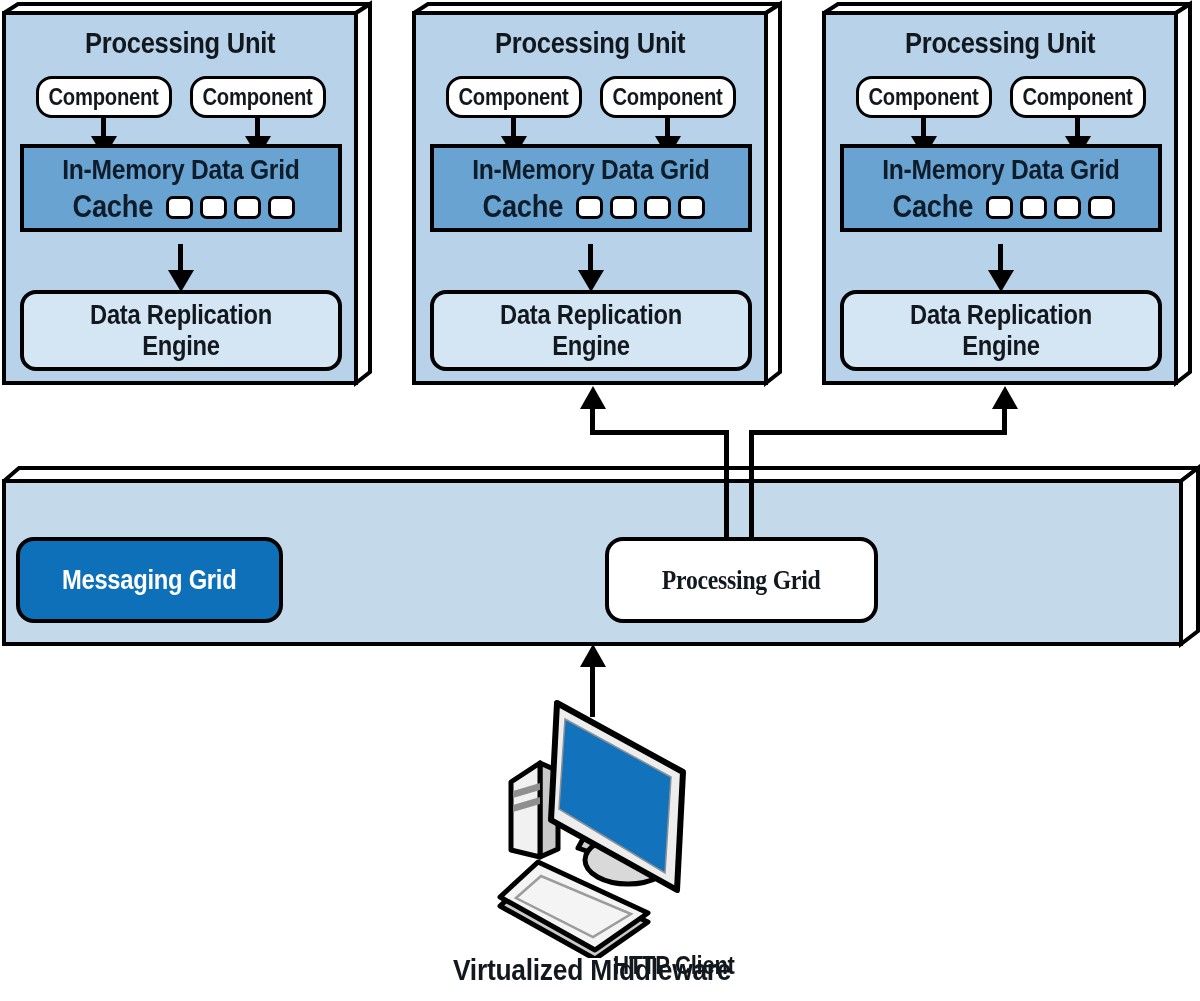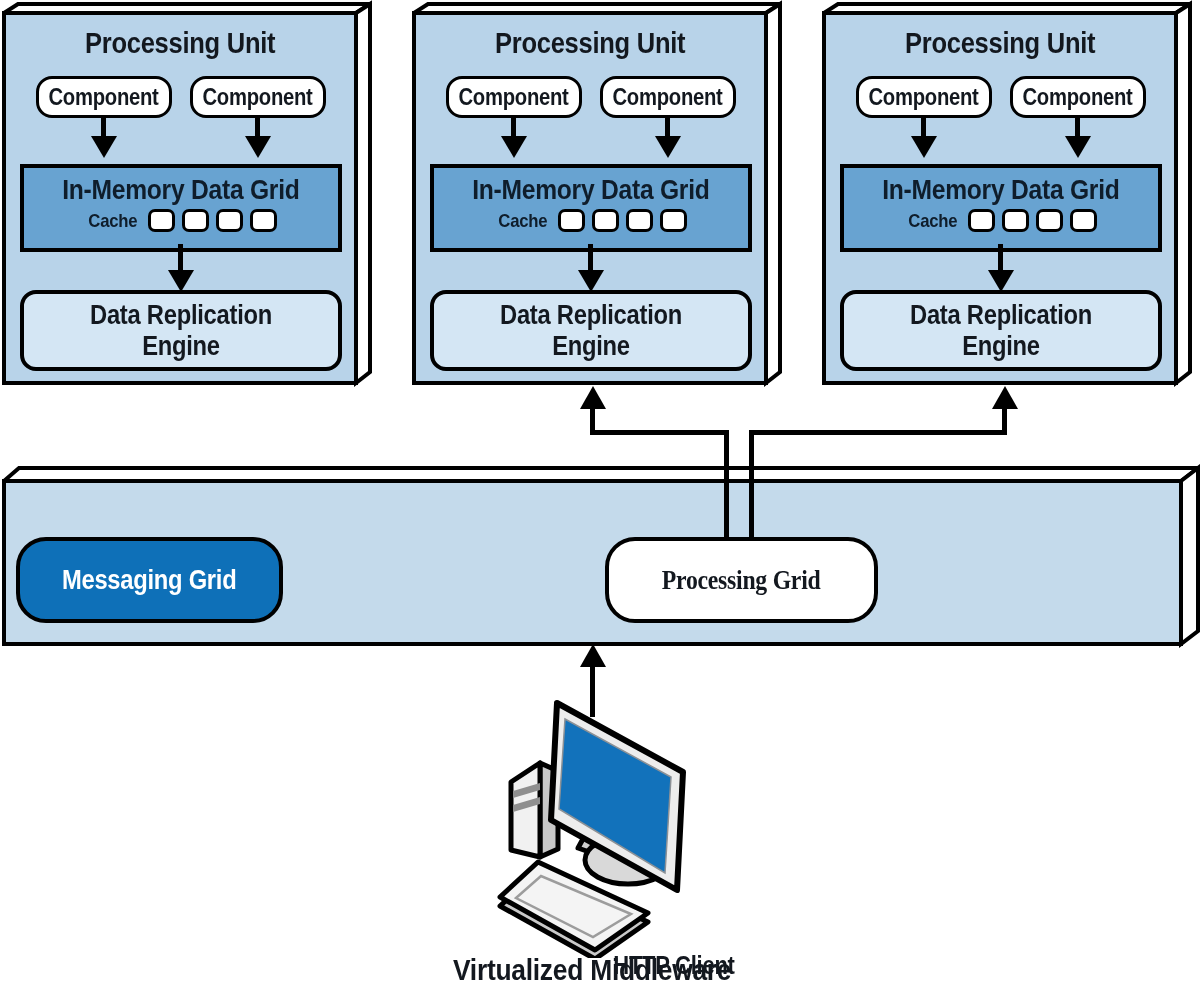--- a/index.html
+++ b/index.html
@@ -17,39 +17,39 @@
   .unit-front { fill:#b8d3e9; stroke:#000; stroke-width:4; }
   .mw-front { fill:#c4daeb; stroke:#000; stroke-width:4; }
 
   .unit-content { position:absolute; left:0; top:0; width:396px; height:392px; }
   .unit-title { position:absolute; left:0; top:27px; width:356px; text-align:center; font-size:29px; }
 
   .comp { position:absolute; top:76px; width:136px; height:42px; background:#fff;
           border:3px solid #000; border-radius:16px; display:flex; align-items:center;
           justify-content:center; font-size:23px; }
 
-  .inmem { position:absolute; left:18px; top:164px; width:322px; height:88px;
+  .inmem { position:absolute; left:18px; top:144px; width:322px; height:88px;
            background:#68a3d1; border:4px solid #000; display:flex; flex-direction:column;
            align-items:center; padding-top:6px; }
   .inmem-title { font-size:28px; color:#0f1d2b; }
   .cache-row { display:flex; align-items:center; margin-top:3px; }
-  .cache-label { font-size:19px; color:#0f1d2b; margin-right:8px; }
+  .cache-label { font-size:31px; color:#0f1d2b; margin-right:8px; }
   .cache-slots { display:flex; gap:7px; }
   .cache-slot { display:inline-block; width:27px; height:23px; background:#fff;
                 border:3.5px solid #000; border-radius:7px; }
 
   .dre { position:absolute; left:18px; top:290px; width:322px; height:81px;
          background:#d4e6f4; border:4px solid #000; border-radius:16px;
          display:flex; align-items:center; justify-content:center; text-align:center; }
   .dre-label { font-size:27px; line-height:31px; max-width:290px; }
 
   
   .mw { position:absolute; left:2px; top:464px; width:1198px; height:184px; }
   .mw-title { position:absolute; left:2px; top:489px; width:1177px; text-align:center; font-size:30px; }
-  .svc { position:absolute; top:73px; height:86px; border:4px solid #000; border-radius:30px;
+  .svc { position:absolute; top:73px; height:86px; border:4px solid #000; border-radius:18px;
          display:flex; align-items:center; justify-content:center; text-align:center; font-size:27px; }
   .svc.filled { background:#0e70b8; color:#ffffff; }
   .svc.outlined { background:#ffffff; color:#13181f;font-family:Liberation Serif, serif; }
   .svc-label { line-height:30px; }
 
   
   .vline { position:absolute; width:5px; background:#000; }
   .hline { position:absolute; height:5px; background:#000; }
   .arrow-up { position:absolute; width:0; height:0;
               border-left:13px solid transparent; border-right:13px solid transparent;

